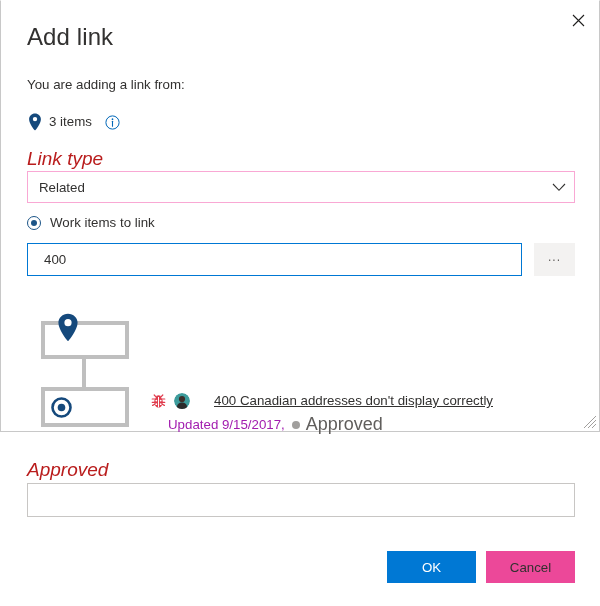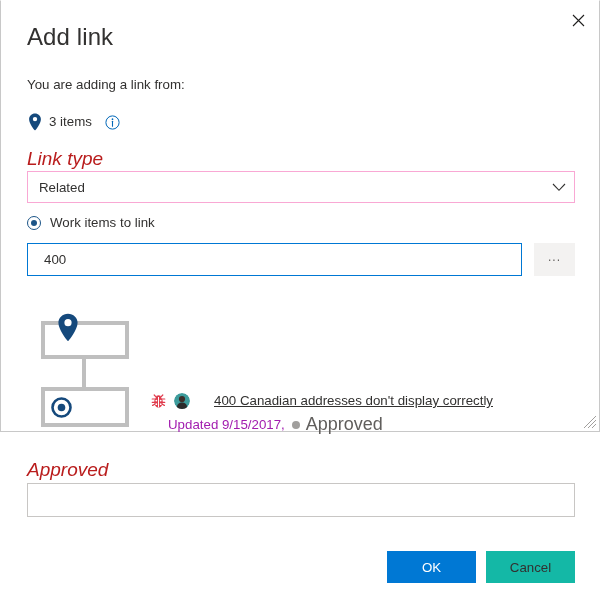--- a/index.html
+++ b/index.html
@@ -326,21 +326,21 @@
     top: 550px;
     width: 89px;
     background: #0078d4;
     color: #ffffff;
     font-weight: normal;
   }
   #btn-cancel {
     left: 485px;
     top: 550px;
     width: 89px;
-    background: #14b8a6;
+    background: #ec4899;
     color: #323130;
   }
 
   #resize-grip {
     position: absolute;
     right: 2px;
     bottom: 2px;
     width: 14px;
     height: 14px;
     cursor: nwse-resize;

